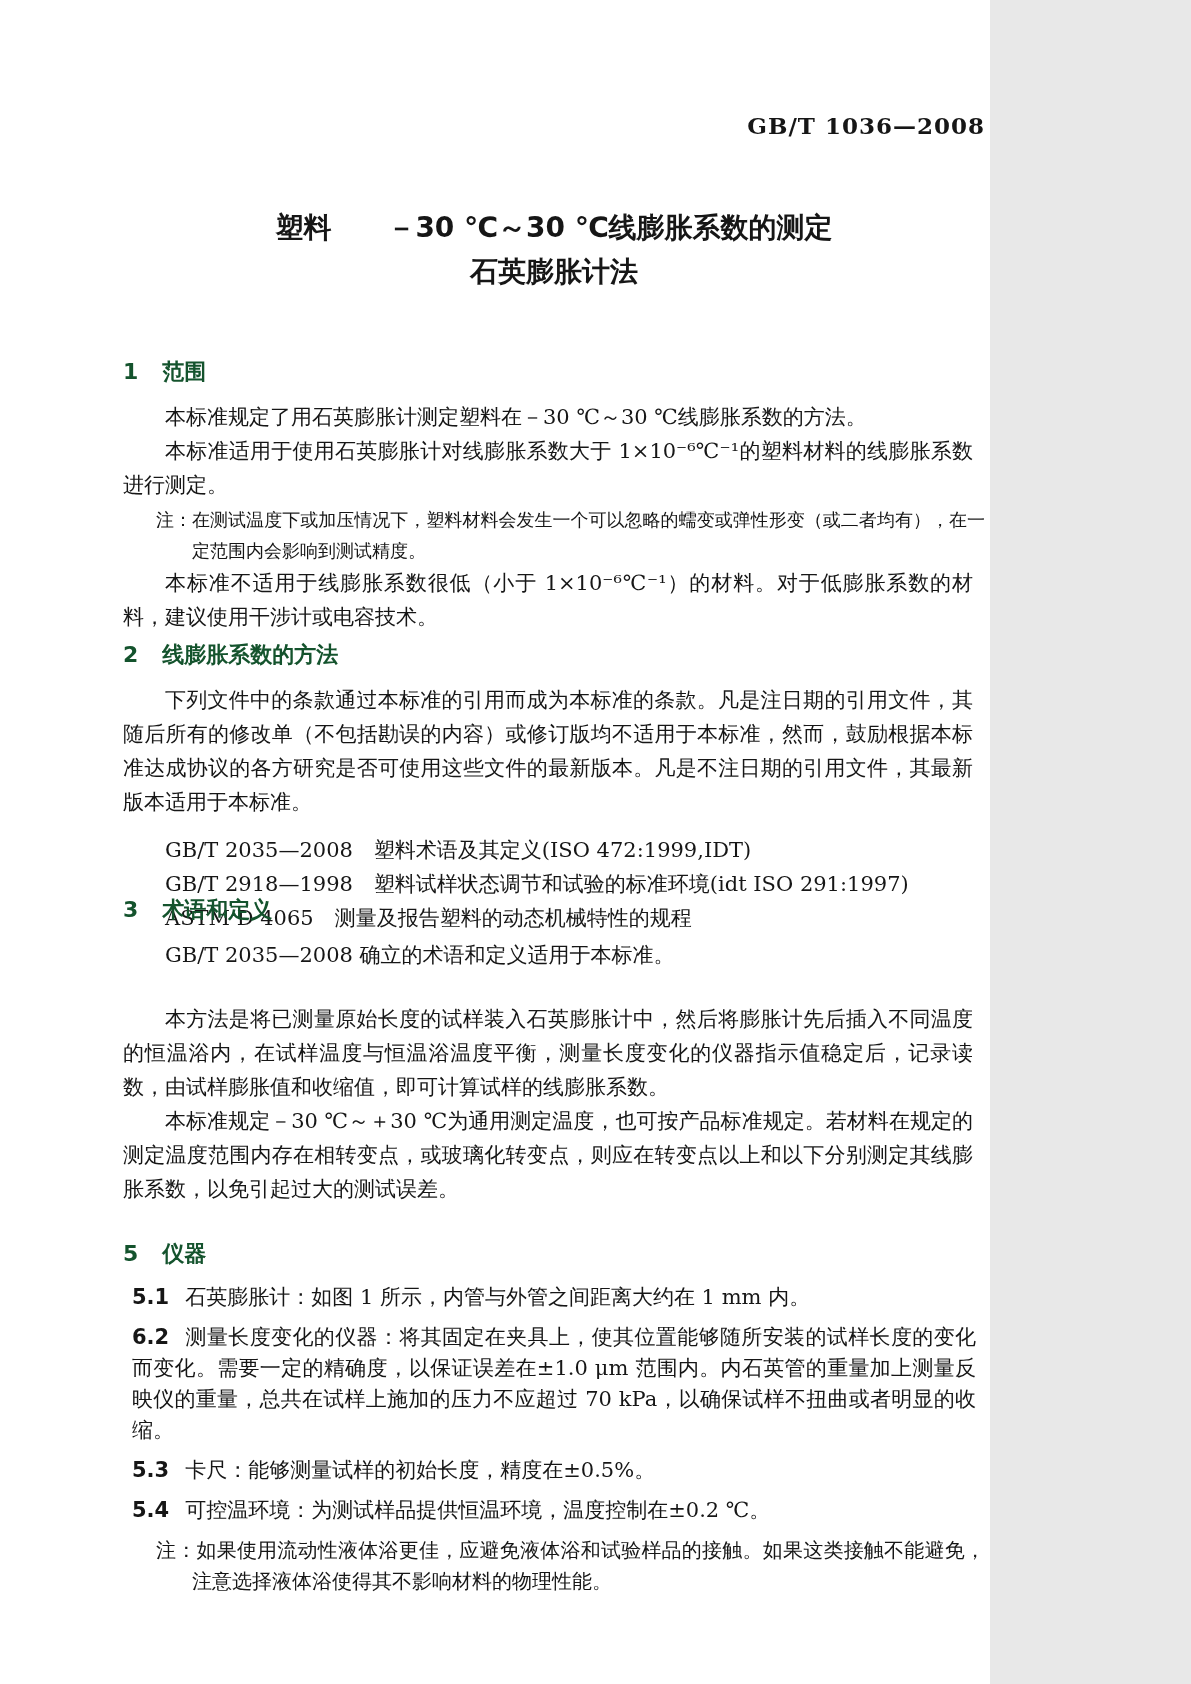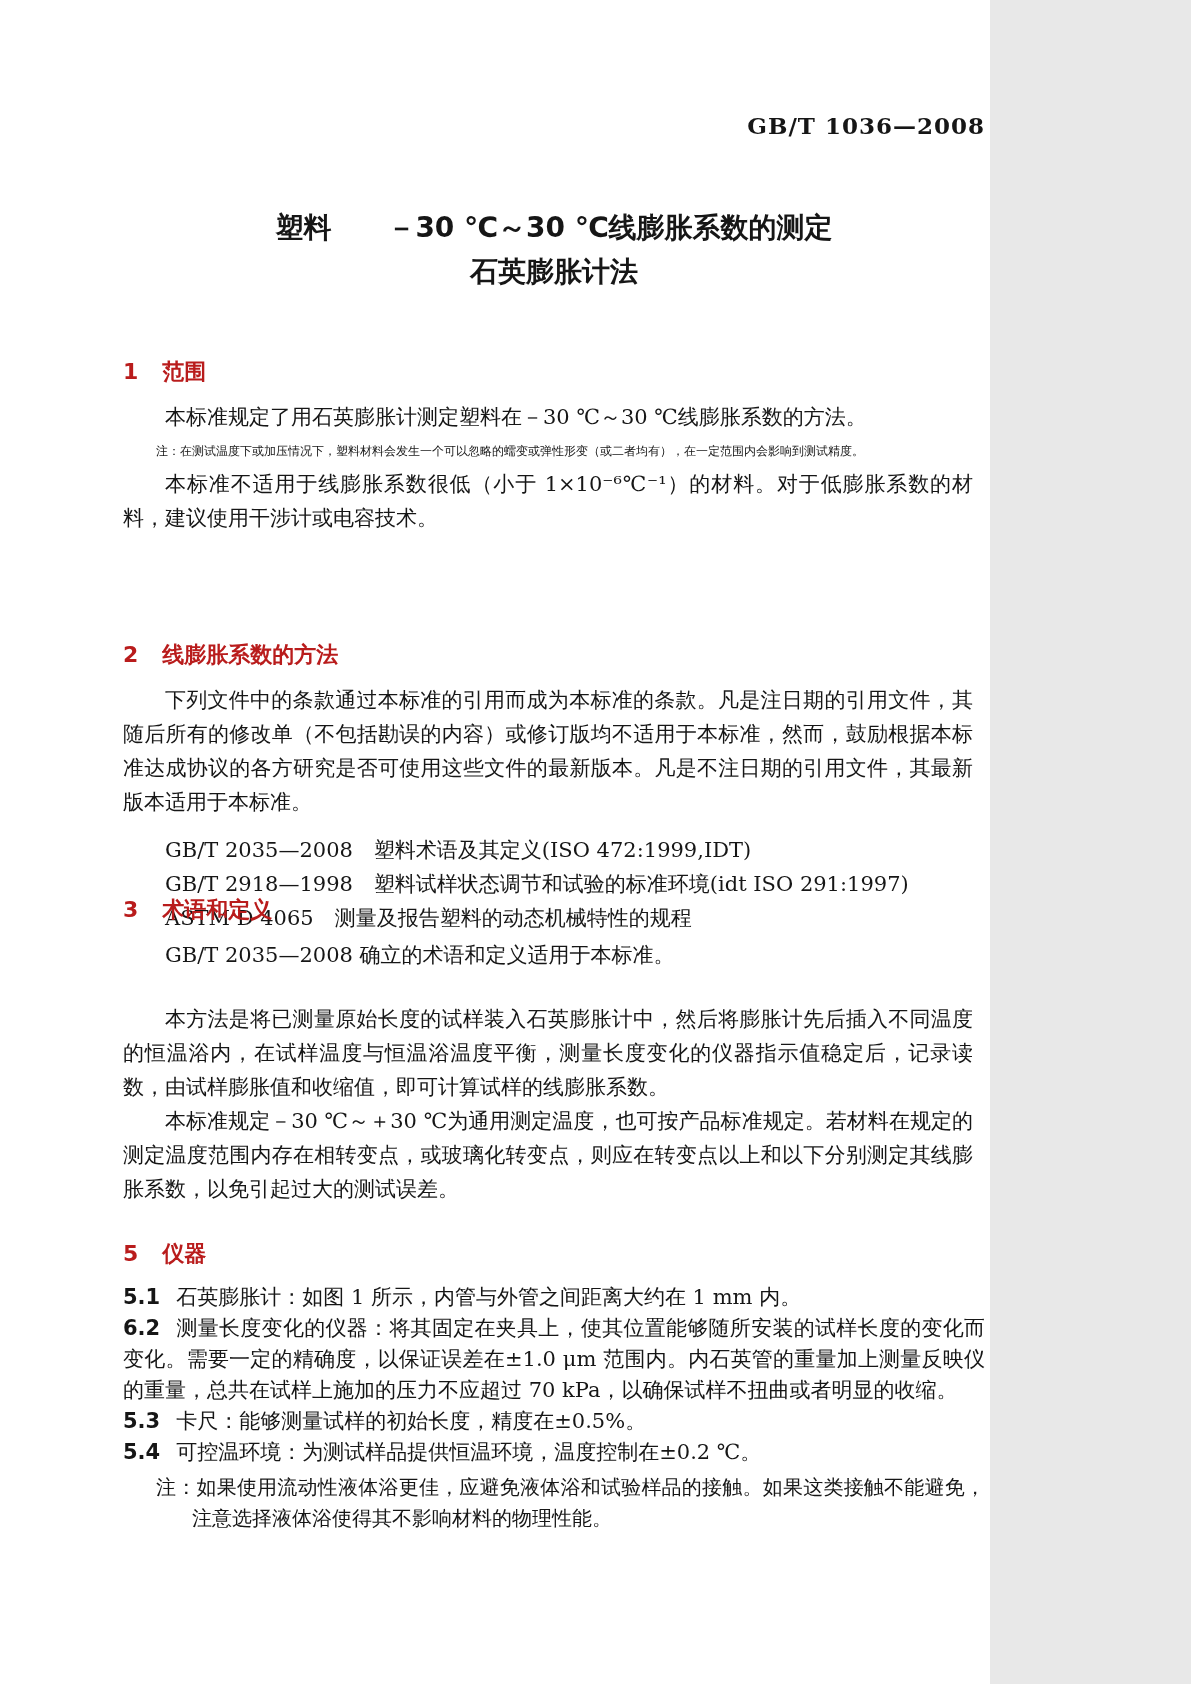--- a/index.html
+++ b/index.html
@@ -18,36 +18,36 @@
   .title {
     position:absolute; top:206px; left:123px; width:862px;
     text-align:center; font-weight:bold; font-size:28px; line-height:44px;
     font-family:"DejaVu Sans","Liberation Sans",sans-serif;
   }
   .sec { position:absolute; left:123px; width:862px; }
   #s1 { top:358px; } #s2 { top:641px; } #s3 { top:896px; }
   #s4 { top:988px; } #s5 { top:1240px; }
   .sec-h {
     margin:0; font-family:"DejaVu Sans","Liberation Sans",sans-serif;
-    font-size:22px; font-weight:bold; line-height:28px; color:#b91c1c;
+    font-size:22px; font-weight:bold; line-height:28px; color:#14532d;
   }
   .sec-h .h-num { margin-right:24px; }
   .para {
     margin:14px 12px 0 0; font-size:21px; line-height:34px;
     text-align:justify;
   }
   .para.follow { margin-top:0; }
   .indent { text-indent:2em; }
   .note {
-    margin:2px 0 0 0; font-size:12px; line-height:31px;
+    margin:2px 0 0 0; font-size:18px; line-height:31px;
     padding-left:69px; text-indent:-36px; text-align:justify;
   }
   .ref { margin:0; font-size:21px; line-height:34px; text-indent:2em; }
   .ref.first { margin-top:14px; }
-  .clause { margin:0; font-size:21px; line-height:31px; text-align:justify; }
+  .clause { margin:9px; font-size:21px; line-height:31px; text-align:justify; }
   .clause.first { margin-top:14px; }
   .c-num {
     font-family:"DejaVu Sans","Liberation Sans",sans-serif;
     font-weight:bold; margin-right:16px; font-size:21px;
   }
   .note5 {
     margin:4px 0 0 0; font-size:20px; line-height:31px;
     padding-left:69px; text-indent:-36px; text-align:justify;
   }
   .page-number {
@@ -63,20 +63,21 @@
   <div class="doc-number">GB/T 1036—2008</div>
 
   <div class="title">
     <div>塑料　　－30 ℃～30 ℃线膨胀系数的测定</div>
     <div>石英膨胀计法</div>
   </div>
 
   <section class="sec" id="s1">
     <h2 class="sec-h"><span class="h-num">1</span><span>范围</span></h2>
     <p class="para indent">本标准规定了用石英膨胀计测定塑料在－30 ℃～30 ℃线膨胀系数的方法。</p>
+    <p class="para follow indent">本标准适用于使用石英膨胀计对线膨胀系数大于 1×10⁻⁶℃⁻¹的塑料材料的线膨胀系数进行测定。</p>
     <p class="note">注：在测试温度下或加压情况下，塑料材料会发生一个可以忽略的蠕变或弹性形变（或二者均有），在一定范围内会影响到测试精度。</p>
     <p class="para follow indent">本标准不适用于线膨胀系数很低（小于 1×10⁻⁶℃⁻¹）的材料。对于低膨胀系数的材料，建议使用干涉计或电容技术。</p>
   </section>
 
   <section class="sec" id="s2">
     <h2 class="sec-h"><span class="h-num">2</span><span>线膨胀系数的方法</span></h2>
     <p class="para indent">下列文件中的条款通过本标准的引用而成为本标准的条款。凡是注日期的引用文件，其随后所有的修改单（不包括勘误的内容）或修订版均不适用于本标准，然而，鼓励根据本标准达成协议的各方研究是否可使用这些文件的最新版本。凡是不注日期的引用文件，其最新版本适用于本标准。</p>
     <p class="ref first">GB/T 2035—2008　塑料术语及其定义(ISO 472:1999,IDT)</p>
     <p class="ref">GB/T 2918—1998　塑料试样状态调节和试验的标准环境(idt ISO 291:1997)</p>
     <p class="ref">ASTM D 4065　测量及报告塑料的动态机械特性的规程</p>

